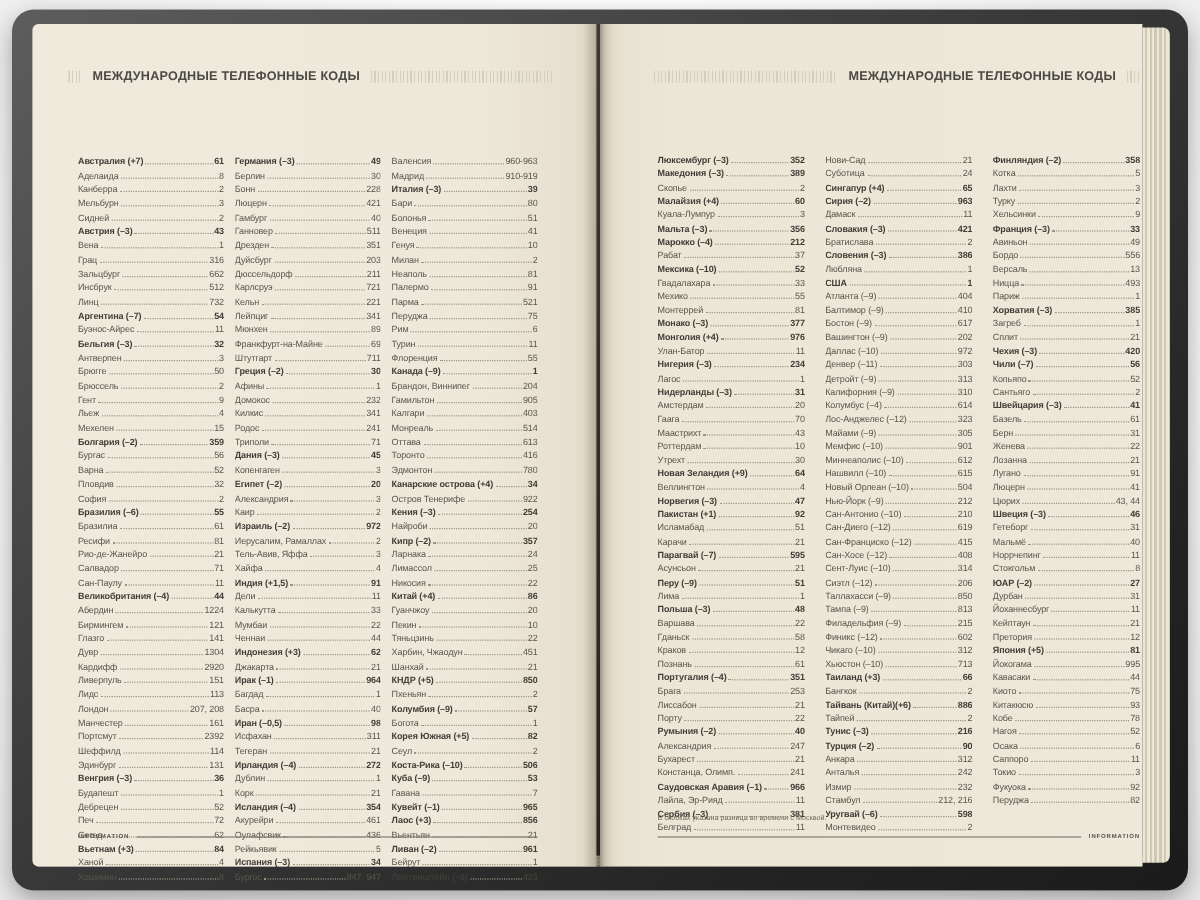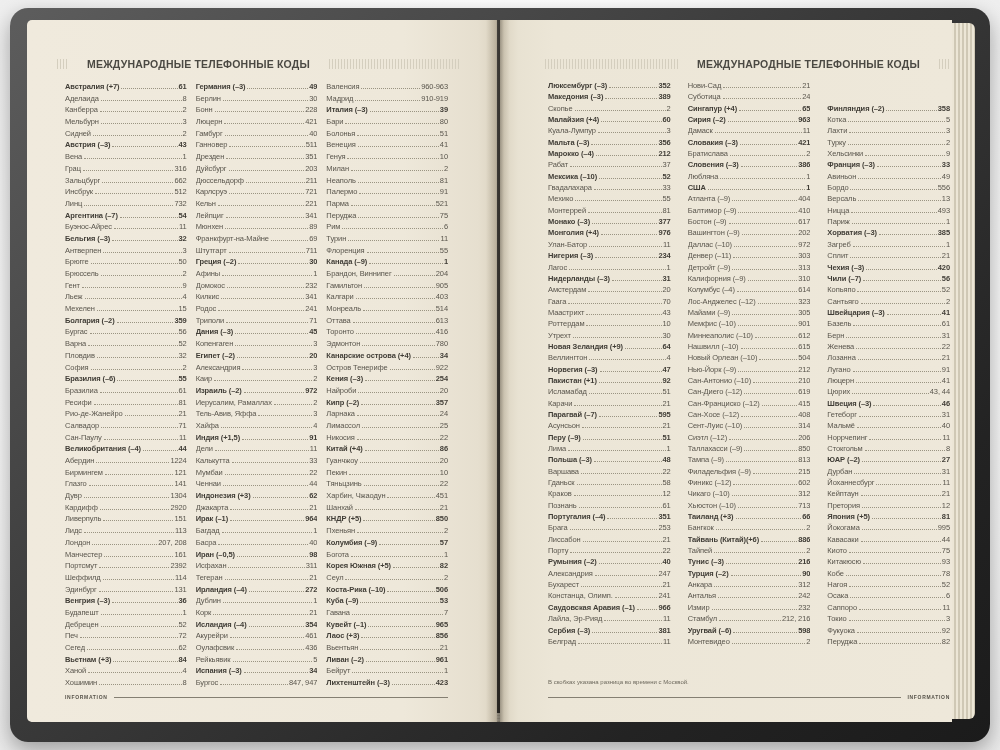--- a/index.html
+++ b/index.html
@@ -15,30 +15,30 @@
     background:linear-gradient(90deg,#f0ead d 0%,#eee8da 80%,#e6dfcf 96%,#dbd3c0 100%);
     background:linear-gradient(90deg,#f0eadd 0%,#eee8da 80%,#e6dfcf 96%,#dbd3c0 100%);}
   .page-right{left:473px;width:452px;
     background:linear-gradient(90deg,#d9d1be 0%,#e8e2d2 4%,#ece6d7 12%,#eee8da 100%);}
   .fore-edge{position:absolute;left:925px;top:3px;width:23px;height:696px;border-radius:0 6px 6px 0;
     background:repeating-linear-gradient(90deg,#ece6d6 0 2px,#cfc8b5 2px 4px);}
   .bottom-edge{position:absolute;left:4px;bottom:0;width:921px;height:9px;opacity:.75;
     background:repeating-linear-gradient(0deg,#d2cbb8 0 1px,#e8e2d2 1px 3px);}
   .gutter{position:absolute;left:459px;top:0;width:24px;height:702px;pointer-events:none;z-index:4;
     background:linear-gradient(90deg,rgba(74,60,38,0) 0%,rgba(74,60,38,0.22) 40%,rgba(34,27,16,0.38) 55%,rgba(74,60,38,0.12) 75%,rgba(74,60,38,0) 100%);}
-  .hdr{position:absolute;display:flex;align-items:center;gap:19px;height:13px;}
+  .hdr{position:absolute;display:flex;align-items:center;gap:9px;height:13px;}
   .page-left .hdr{left:30px;top:37px;width:404px;}
   .page-right .hdr{left:45px;top:37px;width:405px;}
   .hdr-title{font-size:10.5px;font-weight:bold;color:#4b4943;letter-spacing:.2px;white-space:nowrap;}
   .hatch{height:10px;background:repeating-linear-gradient(90deg,#d4cebe 0 1px,rgba(0,0,0,0) 1px 3px);}
   .hatch-sm{width:11px;flex:0 0 11px;}
   .hatch-fill{flex:1;}
-  .cols{position:absolute;display:flex;}
+  .cols{position:absolute;display:flex;margin-top:48px;}
   .page-left .cols{left:38px;top:61px;width:383px;gap:9px;}
-  .page-right .cols{left:48px;top:60px;width:402px;gap:17px;align-items:flex-end;}
+  .page-right .cols{left:48px;top:60px;width:402px;gap:17px;}
   .col{flex:1;min-width:0;}
   .row{display:flex;align-items:baseline;font-size:7.5px;letter-spacing:-0.1px;
     color:#59554c;overflow:hidden;}
   .page-left .row{height:11.69px;line-height:11.69px;}
   .page-right .row{height:11.35px;line-height:11.35px;}
   .row.b{font-weight:bold;color:#403d36;}
   .nm{white-space:nowrap;}
   .dots{flex:1;border-bottom:1px dotted #9a9482;margin:0 1px 2.5px 2px;min-width:2px;}
   .cd{white-space:nowrap;flex-shrink:0;}
   .ftr{position:absolute;display:flex;align-items:center;gap:6px;height:8px;}

